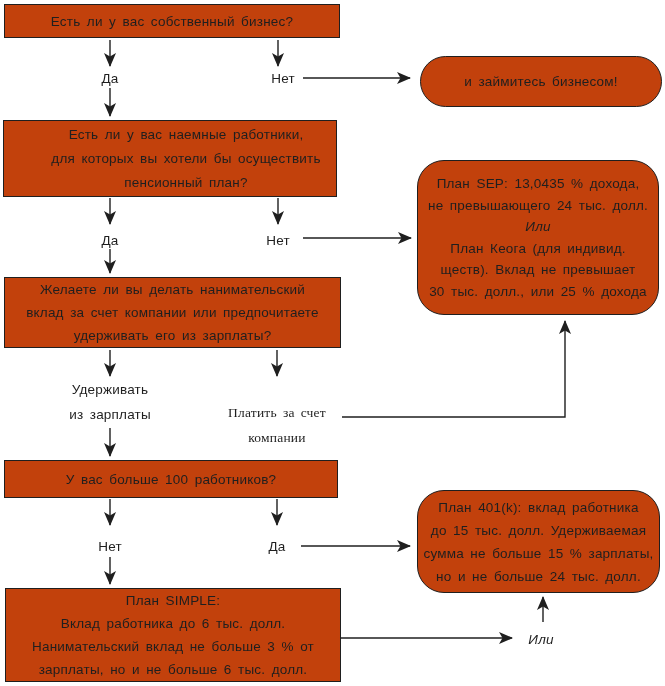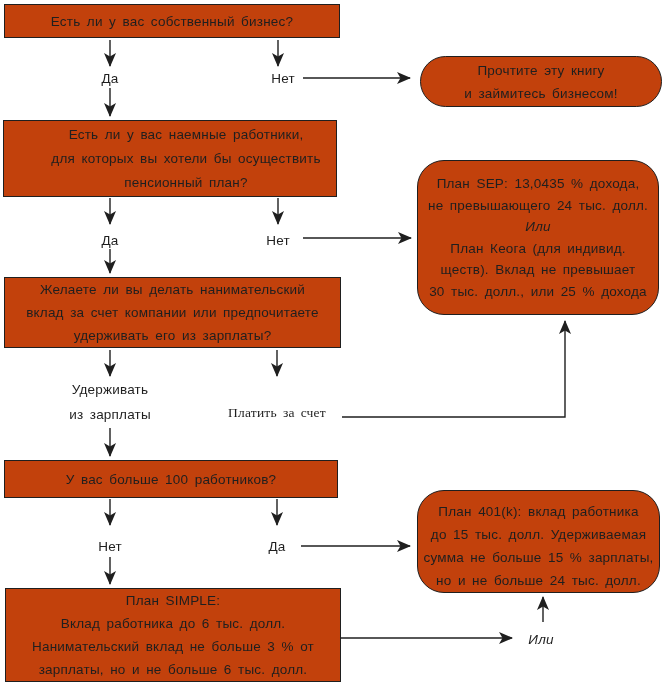--- a/index.html
+++ b/index.html
@@ -80,52 +80,52 @@
   </div>
 
   <div class="box" style="left:5px;top:588px;width:336px;height:94px;">
     <div class="ln">План SIMPLE:</div>
     <div class="ln">Вклад работника до 6 тыс. долл.</div>
     <div class="ln">Нанимательский вклад не больше 3 % от</div>
     <div class="ln">зарплаты, но и не больше 6 тыс. долл.</div>
   </div>
 
   <div class="box rounded" style="left:420px;top:56px;width:242px;height:51px;">
-    <div class="ln">Прочтите эту книгу</div>
     <div class="ln">и займитесь бизнесом!</div>
   </div>
 
   <div class="box rounded" style="left:417px;top:160px;width:242px;height:155px;line-height:21.5px;">
     <div class="ln">План SEP: 13,0435 % дохода,</div>
     <div class="ln">не превышающего 24 тыс. долл.</div>
     <div class="ln italic">Или</div>
     <div class="ln">План Кеога (для индивид.</div>
     <div class="ln">ществ). Вклад не превышает</div>
     <div class="ln">30 тыс. долл., или 25 % дохода</div>
   </div>
 
-  <div class="box rounded" style="left:417px;top:490px;width:243px;height:103px;line-height:23px;justify-content:flex-end;">
+  <div class="box rounded" style="left:417px;top:490px;width:243px;height:103px;line-height:23px;">
     <div class="ln">План 401(k): вклад работника</div>
     <div class="ln">до 15 тыс. долл. Удерживаемая</div>
     <div class="ln">сумма не больше 15 % зарплаты,</div>
     <div class="ln">но и не больше 24 тыс. долл.</div>
   </div>
 
   <div class="lbl" style="left:88px;top:67px;width:44px;">Да</div>
   <div class="lbl" style="left:261px;top:67px;width:44px;">Нет</div>
 
   <div class="lbl" style="left:88px;top:229px;width:44px;">Да</div>
   <div class="lbl" style="left:256px;top:229px;width:44px;">Нет</div>
 
   <div class="lbl" style="left:50px;top:377px;width:120px;line-height:25px;">
     <div>Удерживать</div>
     <div>из зарплаты</div>
   </div>
   <div class="lbl" style="left:207px;top:400px;width:140px;line-height:25px;font-family:Liberation Serif, serif;">
     <div>Платить за счет</div>
+    <div>компании</div>
   </div>
 
   <div class="lbl" style="left:88px;top:535px;width:44px;">Нет</div>
   <div class="lbl" style="left:255px;top:535px;width:44px;">Да</div>
 
   <div class="lbl italic" style="left:518px;top:628px;width:46px;">Или</div>
 
 </div>
 
 </body></html>

